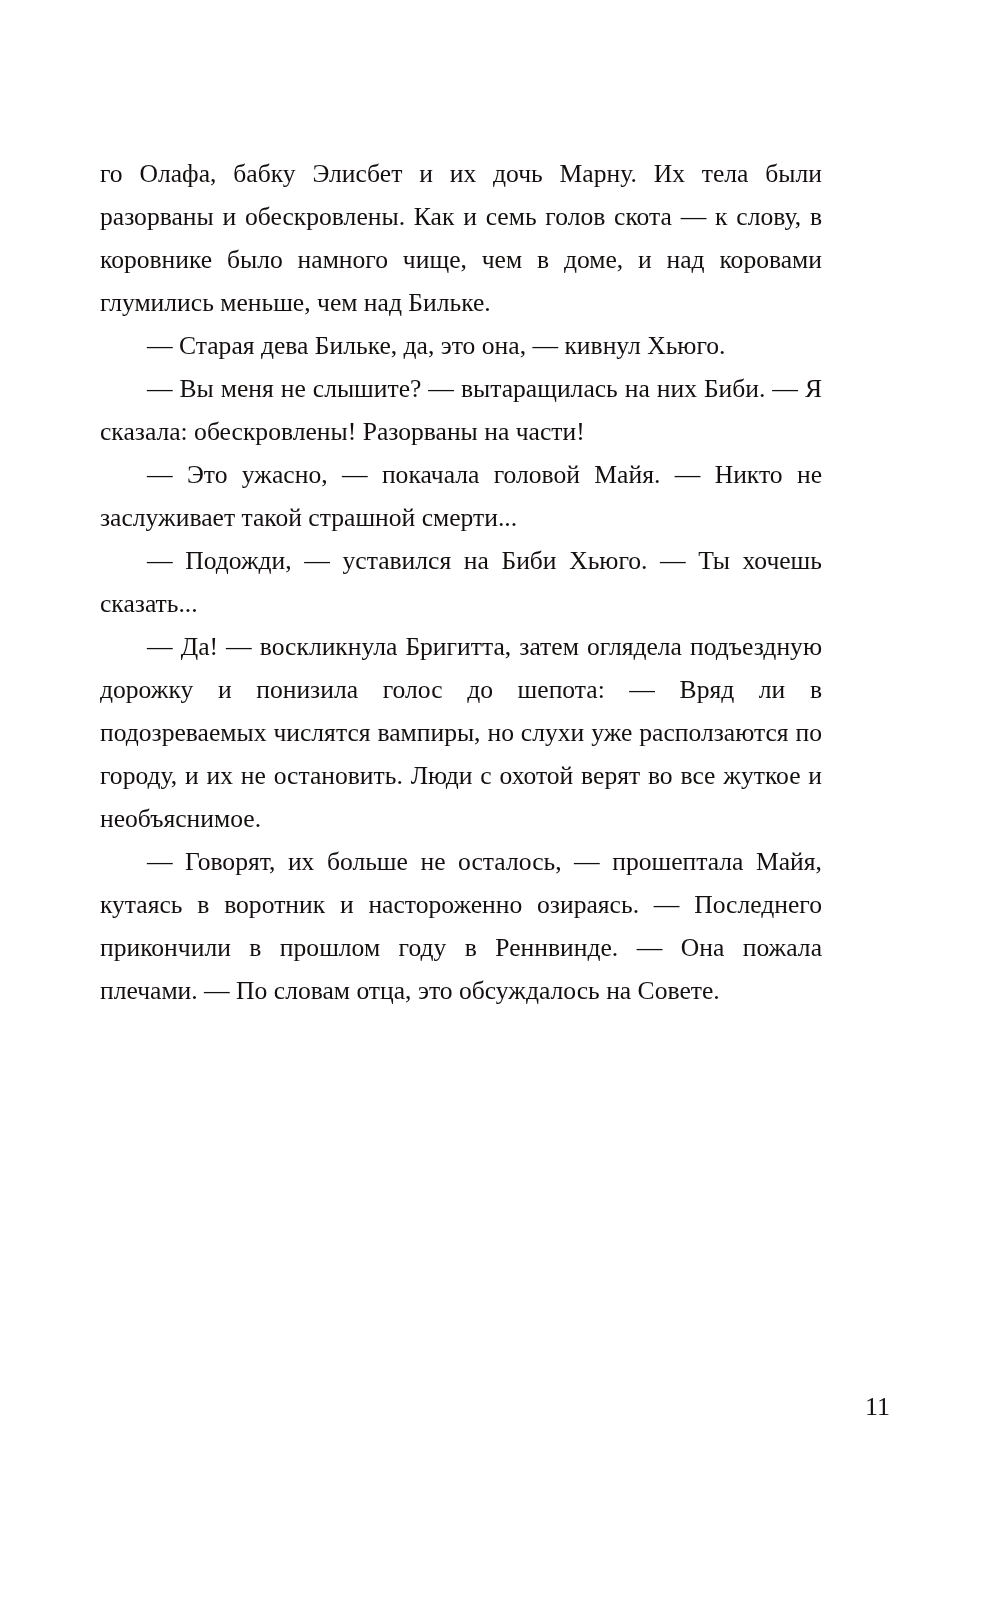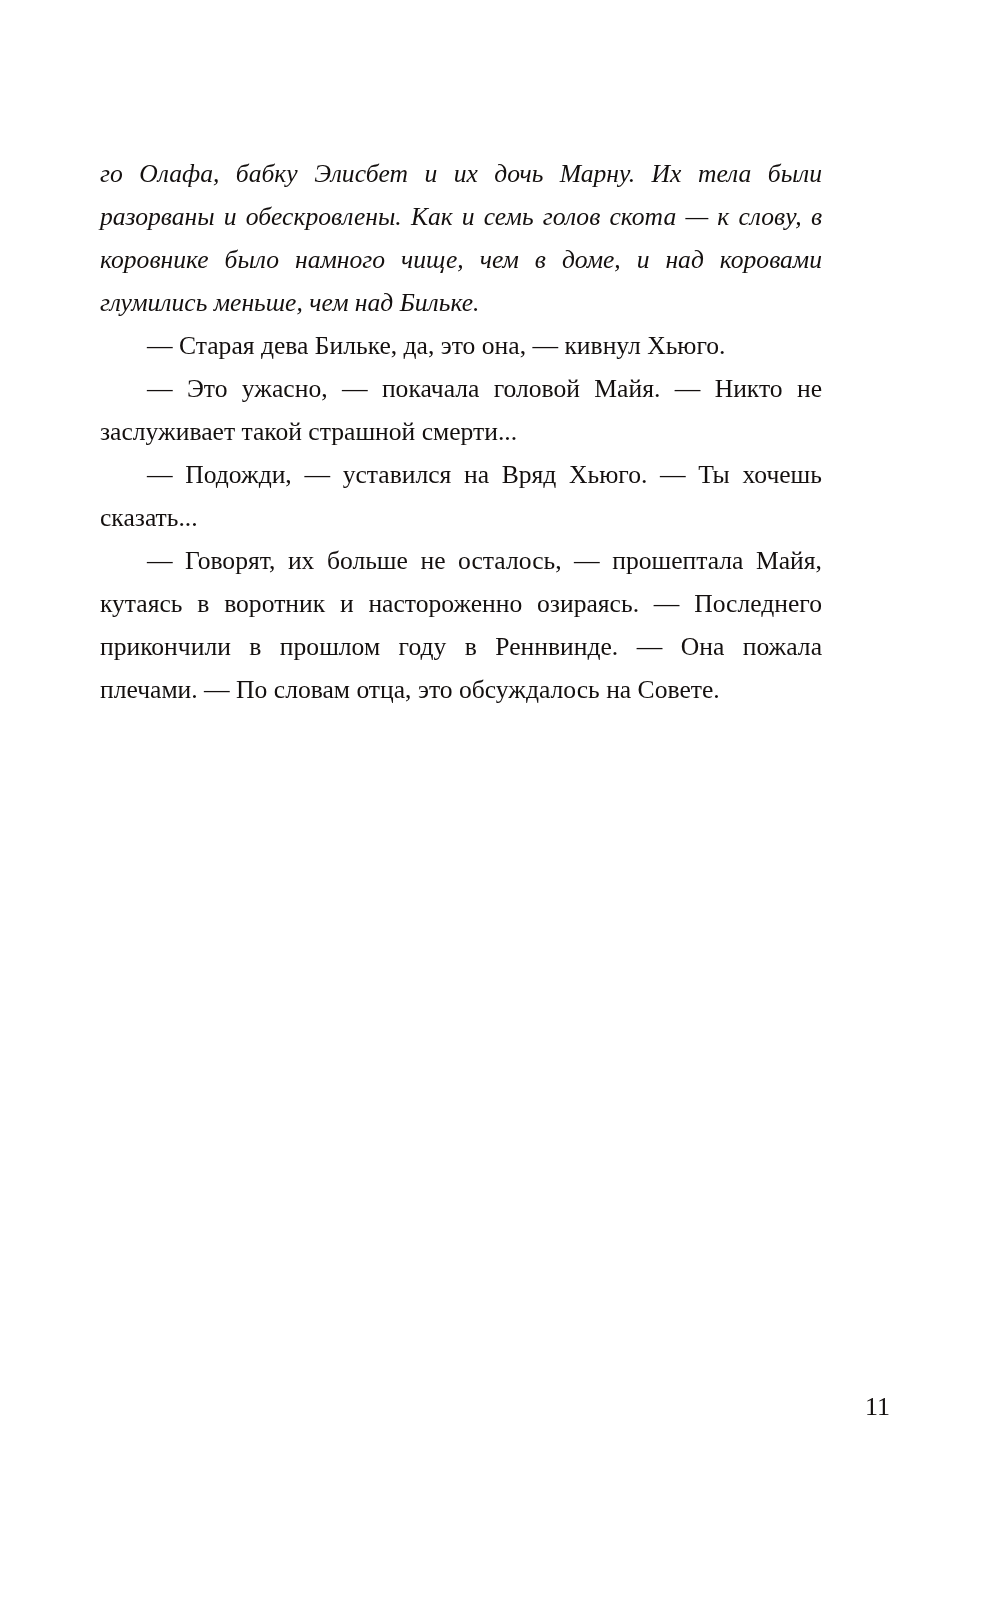--- a/index.html
+++ b/index.html
@@ -29,39 +29,40 @@
     text-align: justify;
     text-justify: inter-word;
     hyphens: manual;
     -webkit-hyphens: manual;
   }
   .para.indent {
     text-indent: 47px;
   }
   .para.first {
     text-indent: 0;
-    font-style: italic;
   }
   .folio {
     position: absolute;
     right: 110px;
     bottom: 196px;
     font-size: 26px;
     line-height: 1;
     color: #14100f;
   }
 </style>
 </head>
 <body>
 
 <div class="page">
 
   <div class="text-column">
     <p class="para first">го Олафа, бабку Элисбет и их дочь Марну. Их тела были разорваны и обескровлены. Как и семь голов скота — к слову, в коровнике было намного чище, чем в доме, и над коровами глумились меньше, чем над Бильке.</p>
     <p class="para indent">— Старая дева Бильке, да, это она, — кивнул Хьюго.</p>
+    <p class="para indent">— Вы меня не слышите? — вытаращилась на них Биби. — Я сказала: обескровлены! Разорваны на части!</p>
     <p class="para indent">— Это ужасно, — покачала головой Майя. — Никто не заслуживает такой страшной смерти...</p>
-    <p class="para indent">— Подожди, — уставился на Вряд Хьюго. — Ты хочешь сказать...</p>
+    <p class="para indent">— Подожди, — уставился на Биби Хьюго. — Ты хочешь сказать...</p>
+    <p class="para indent">— Да! — воскликнула Бригитта, затем оглядела подъездную дорожку и понизила голос до шепота: — Вряд ли в подозреваемых числятся вампиры, но слухи уже расползаются по городу, и их не остановить. Люди с охотой верят во все жуткое и необъяснимое.</p>
     <p class="para indent">— Говорят, их больше не осталось, — прошептала Майя, кутаясь в воротник и настороженно озираясь. — Последнего прикончили в прошлом году в Реннвинде. — Она пожала плечами. — По словам отца, это обсуждалось на Совете.</p>
   </div>
 
   <div class="folio">11</div>
 
 </div>
 
 </body></html>

